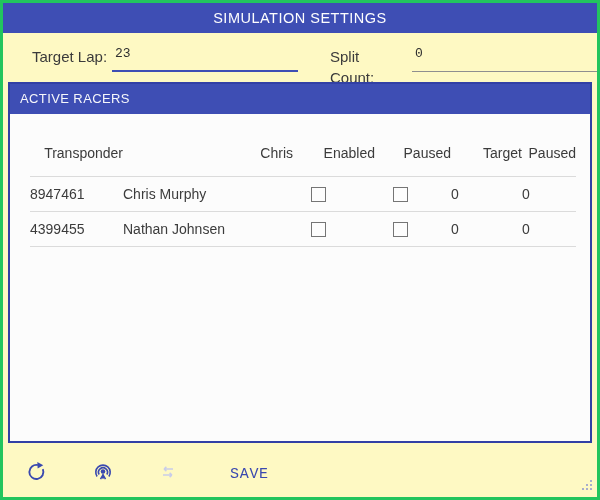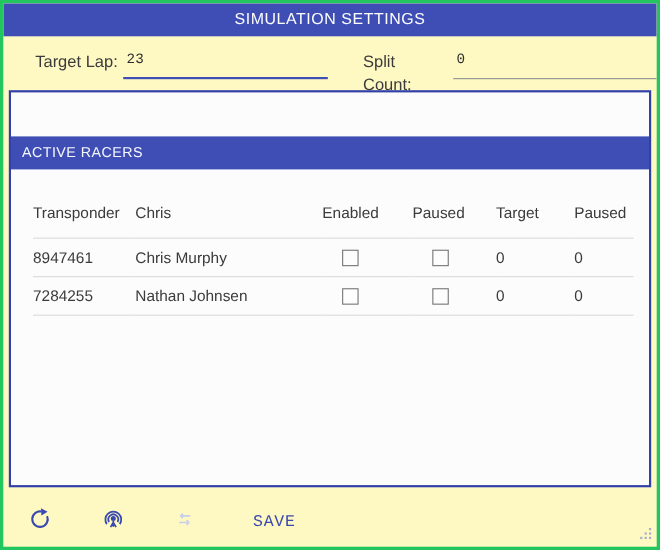--- a/index.html
+++ b/index.html
@@ -23,28 +23,28 @@
   .field input.focused { border-bottom:2px solid #3E4EB4; padding-bottom:9px; }
   .field-target { left:29px; }
   .field-split  { left:327px; }
 
   .panel {
     position:absolute; left:5px; top:79px; width:584px; height:361px;
     box-sizing:border-box; border:2px solid #3240A5; background:#FCFCFC;
   }
   .panel-header {
     height:30px; background:#3E4EB4; color:#F6F7FB; font-size:13px;
-    letter-spacing:0.4px; line-height:30px; padding-left:10px;margin-top:40px;
+    letter-spacing:0.4px; line-height:30px; padding-left:10px;
   }
   table.racers {
     border-collapse:collapse; table-layout:fixed; width:546px; margin-left:20px;
     font-size:14px; color:#3B3B3B;
   }
   table.racers th {
-    font-weight:normal; text-align:left; height:46px; vertical-align:middle;
+    font-weight:normal; text-align:right; height:46px; vertical-align:middle;
     padding:16px 0 0 0; border-bottom:1px solid #DBDBDB;
   }
   table.racers td {
     height:34px; padding:0; vertical-align:middle; border-bottom:1px solid #DBDBDB;
   }
   .checkbox {
     display:inline-block; width:15px; height:15px; box-sizing:border-box;
     border:1px solid #757575; background:#FDFDFD; margin-left:18px; vertical-align:middle;
     cursor:pointer;
   }
@@ -111,21 +111,21 @@
       <tbody id="racer-rows">
           <tr>
       <td>8947461</td>
       <td>Chris Murphy</td>
       <td><span class="checkbox"></span></td>
       <td><span class="checkbox"></span></td>
       <td>0</td>
       <td>0</td>
     </tr>
           <tr>
-      <td>7284255</td>
+      <td>4399455</td>
       <td>Nathan Johnsen</td>
       <td><span class="checkbox"></span></td>
       <td><span class="checkbox"></span></td>
       <td>0</td>
       <td>0</td>
     </tr>
         </tbody>
     </table>
   </div>
 

